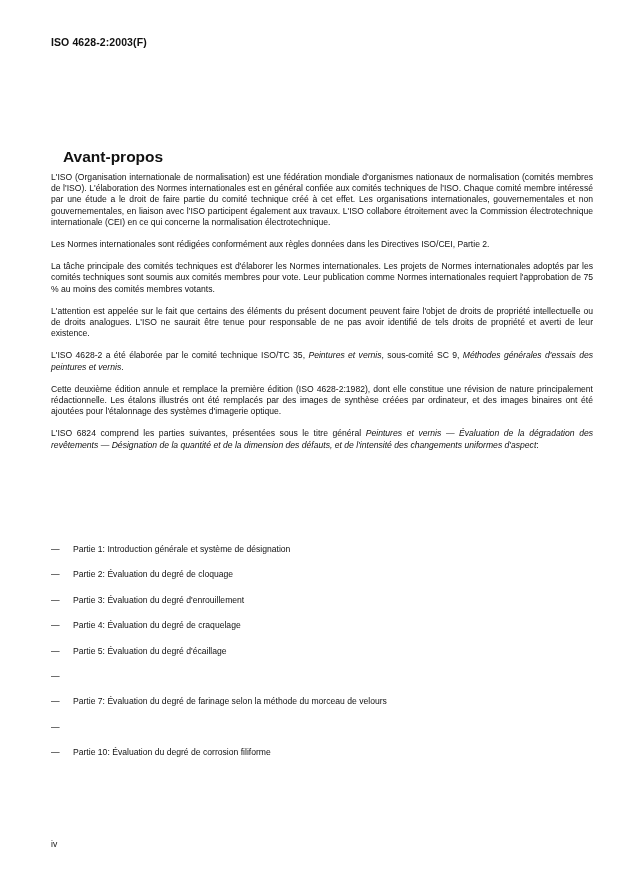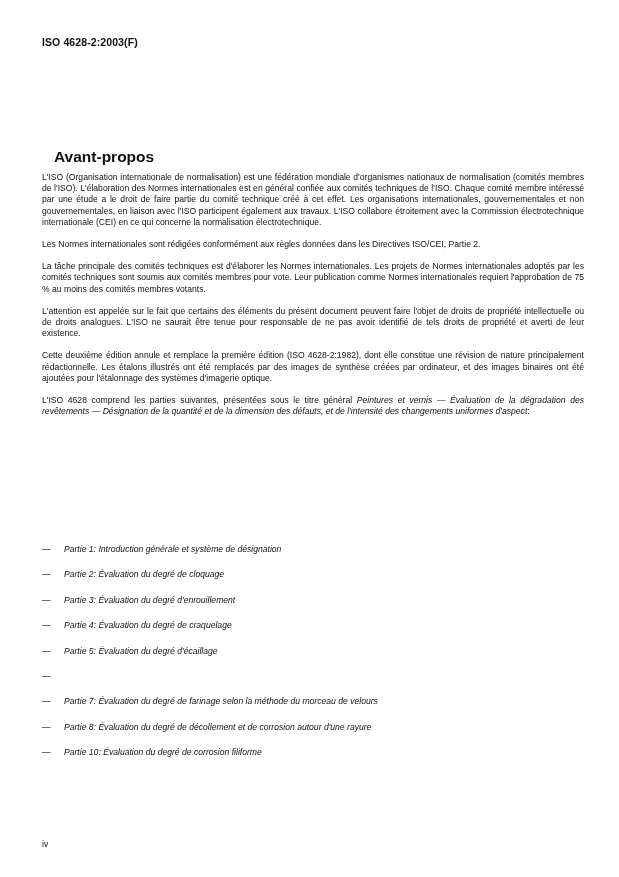--- a/index.html
+++ b/index.html
@@ -10,21 +10,21 @@
     body {
       width: 619px;
       height: 877px;
       position: relative;
       overflow: hidden;
       font-family: "Liberation Sans", sans-serif;
       color: #111111;
     }
     .page {
       position: absolute;
-      left: 4px; top: 0;
+      left: 13px; top: 0;
       width: 574px;
       height: 877px;
       background: #ffffff;
     }
     .doc-id {
       position: absolute;
       left: 38px;
       top: 36px;
       font-size: 10.5px;
       font-weight: bold;
@@ -64,21 +64,21 @@
     .parts li {
       font-size: 8.6px;
       line-height: 11px;
       height: 25.4px;
       display: flex;
     }
     .parts .dash {
       width: 22px;
       display: inline-block;
     }
-    .parts .label { font-style: italic; }
+    .parts .label { }
     .footer-page {
       position: absolute;
       left: 38px;
       top: 839px;
       font-size: 8.6px;
     }
     .footer-copy {
       position: absolute;
       right: 74px;
       top: 839px;
@@ -93,22 +93,23 @@
 
   <div class="doc-id">ISO 4628-2:2003(F)</div>
 
   <h1 class="title">Avant-propos</h1>
 
   <div class="body-text">
     <p>L'ISO (Organisation internationale de normalisation) est une fédération mondiale d'organismes nationaux de normalisation (comités membres de l'ISO). L'élaboration des Normes internationales est en général confiée aux comités techniques de l'ISO. Chaque comité membre intéressé par une étude a le droit de faire partie du comité technique créé à cet effet. Les organisations internationales, gouvernementales et non gouvernementales, en liaison avec l'ISO participent également aux travaux. L'ISO collabore étroitement avec la Commission électrotechnique internationale (CEI) en ce qui concerne la normalisation électrotechnique.</p>
     <p>Les Normes internationales sont rédigées conformément aux règles données dans les Directives ISO/CEI, Partie 2.</p>
     <p>La tâche principale des comités techniques est d'élaborer les Normes internationales. Les projets de Normes internationales adoptés par les comités techniques sont soumis aux comités membres pour vote. Leur publication comme Normes internationales requiert l'approbation de 75 % au moins des comités membres votants.</p>
     <p>L'attention est appelée sur le fait que certains des éléments du présent document peuvent faire l'objet de droits de propriété intellectuelle ou de droits analogues. L'ISO ne saurait être tenue pour responsable de ne pas avoir identifié de tels droits de propriété et averti de leur existence.</p>
+    <p><span>L'ISO 4628-2 a été élaborée par le comité technique ISO/TC 35, </span><em>Peintures et vernis</em><span>, sous-comité SC 9, </span><em>Méthodes générales d'essais des peintures et vernis</em><span>.</span></p>
     <p>Cette deuxième édition annule et remplace la première édition (ISO 4628-2:1982), dont elle constitue une révision de nature principalement rédactionnelle. Les étalons illustrés ont été remplacés par des images de synthèse créées par ordinateur, et des images binaires ont été ajoutées pour l'étalonnage des systèmes d'imagerie optique.</p>
-    <p><span>L'ISO 4628 comprend les parties suivantes, présentées sous le titre général </span><em>Peintures et vernis — Évaluation de la dégradation des revêtements — Désignation de la quantité et de la dimension des défauts, et de l'intensité des changements uniformes d'aspect</em><span>:</span></p>
+    <p><span>L'ISO 6824 comprend les parties suivantes, présentées sous le titre général </span><em>Peintures et vernis — Évaluation de la dégradation des revêtements — Désignation de la quantité et de la dimension des défauts, et de l'intensité des changements uniformes d'aspect</em><span>:</span></p>
   </div>
 
   <ul class="parts">
     <li>
         <span class="dash">—</span>
         <span class="label">Partie 1: Introduction générale et système de désignation</span>
       </li>
     <li>
         <span class="dash">—</span>
         <span class="label">Partie 2: Évaluation du degré de cloquage</span>
@@ -127,21 +128,20 @@
       </li>
     <li>
         <span class="dash">—</span>
       </li>
     <li>
         <span class="dash">—</span>
         <span class="label">Partie 7: Évaluation du degré de farinage selon la méthode du morceau de velours</span>
       </li>
     <li>
         <span class="dash">—</span>
-        <span class="label">Partie 8: Évaluation du degré de décollement et de corrosion autour d'une rayure</span>
       </li>
     <li>
         <span class="dash">—</span>
         <span class="label">Partie 10: Évaluation du degré de corrosion filiforme</span>
       </li>
   </ul>
 
   <div class="footer-page">iv</div>
   <div class="footer-copy">© ISO 2003 — Tous droits réservés</div>
 

